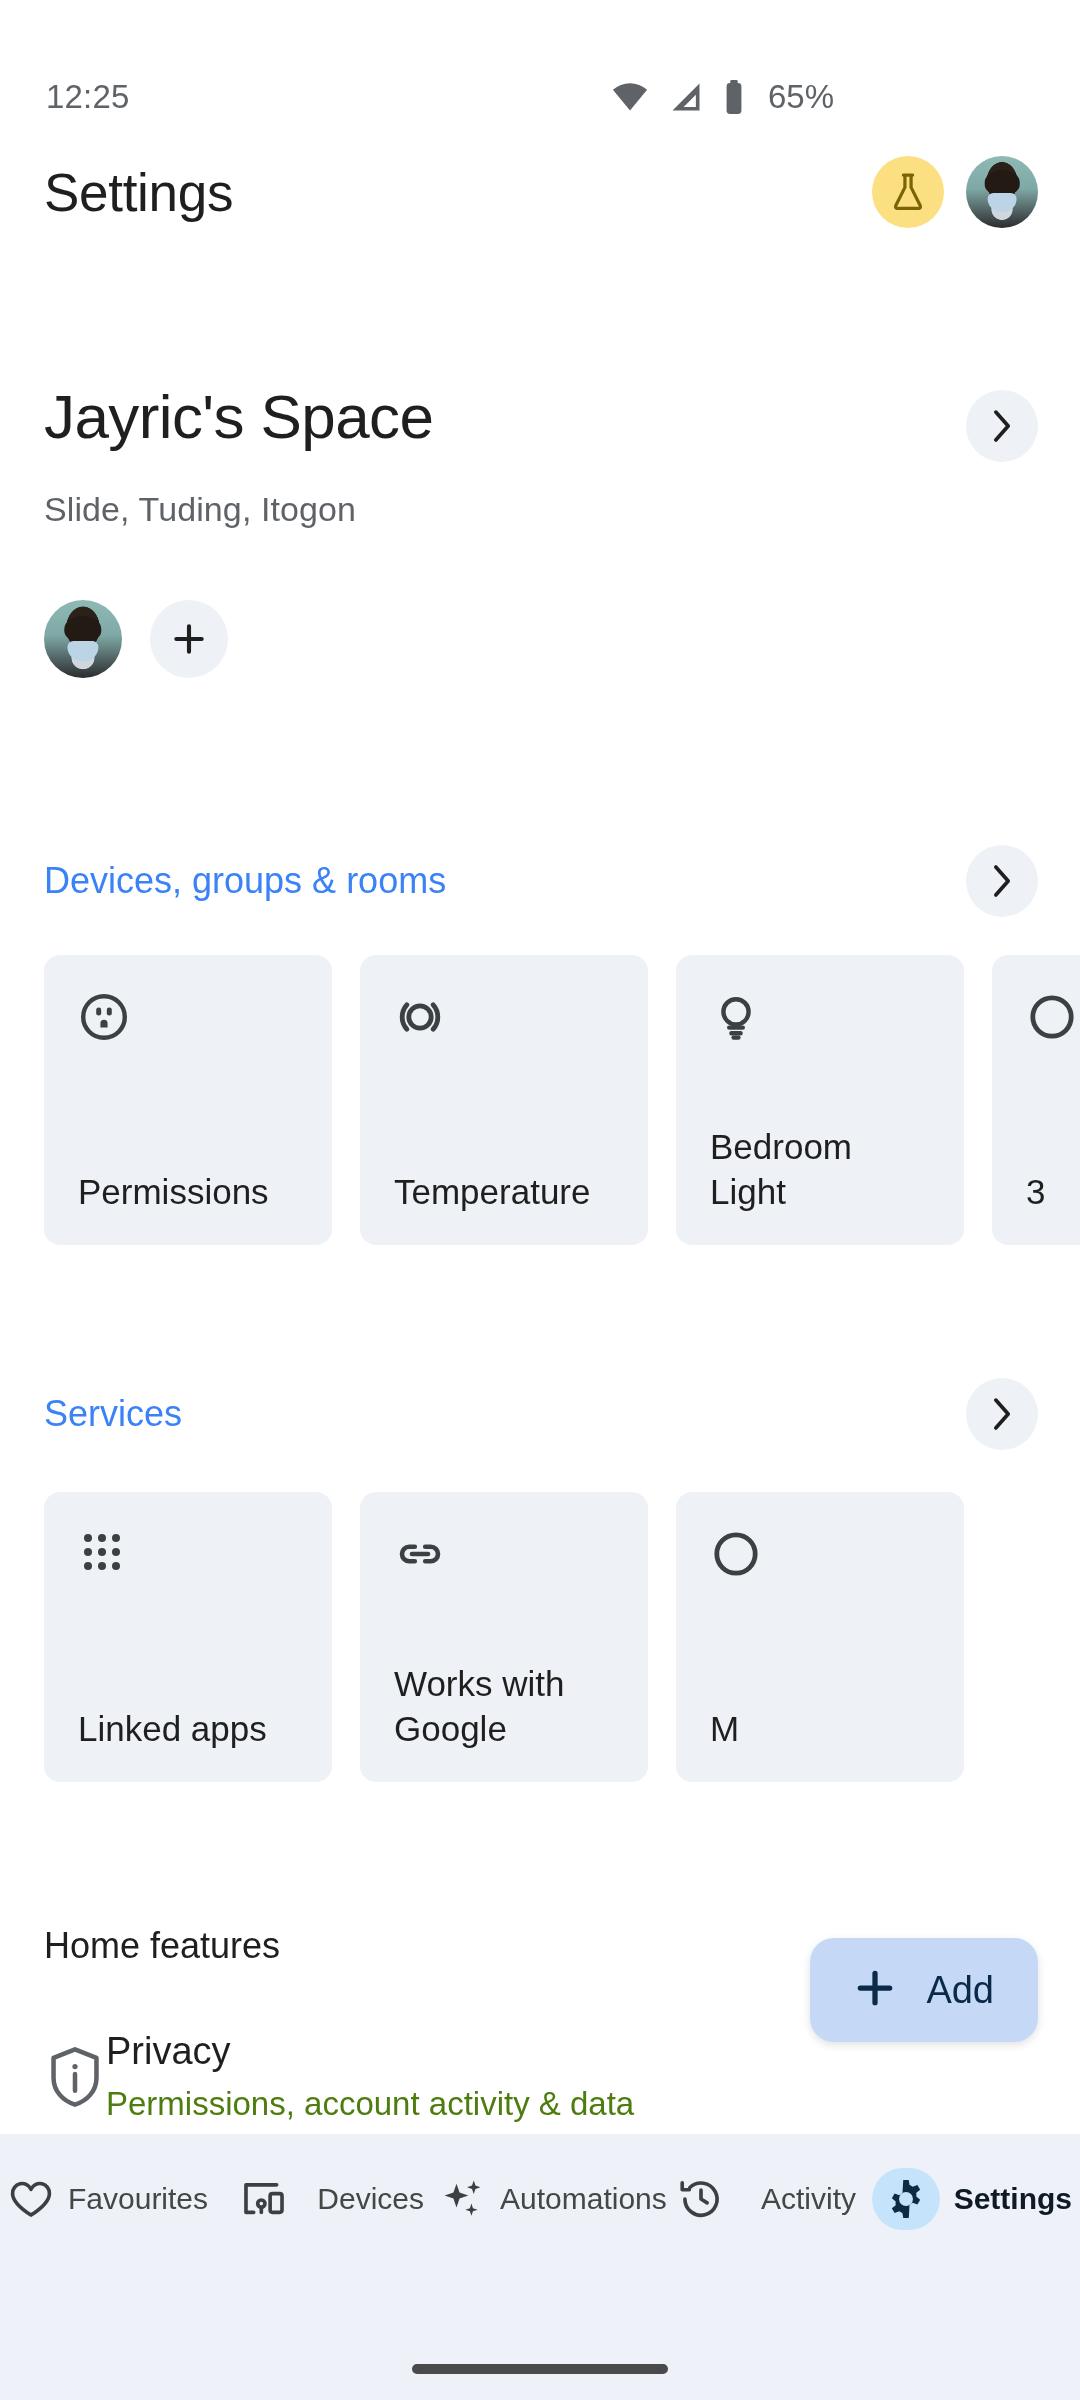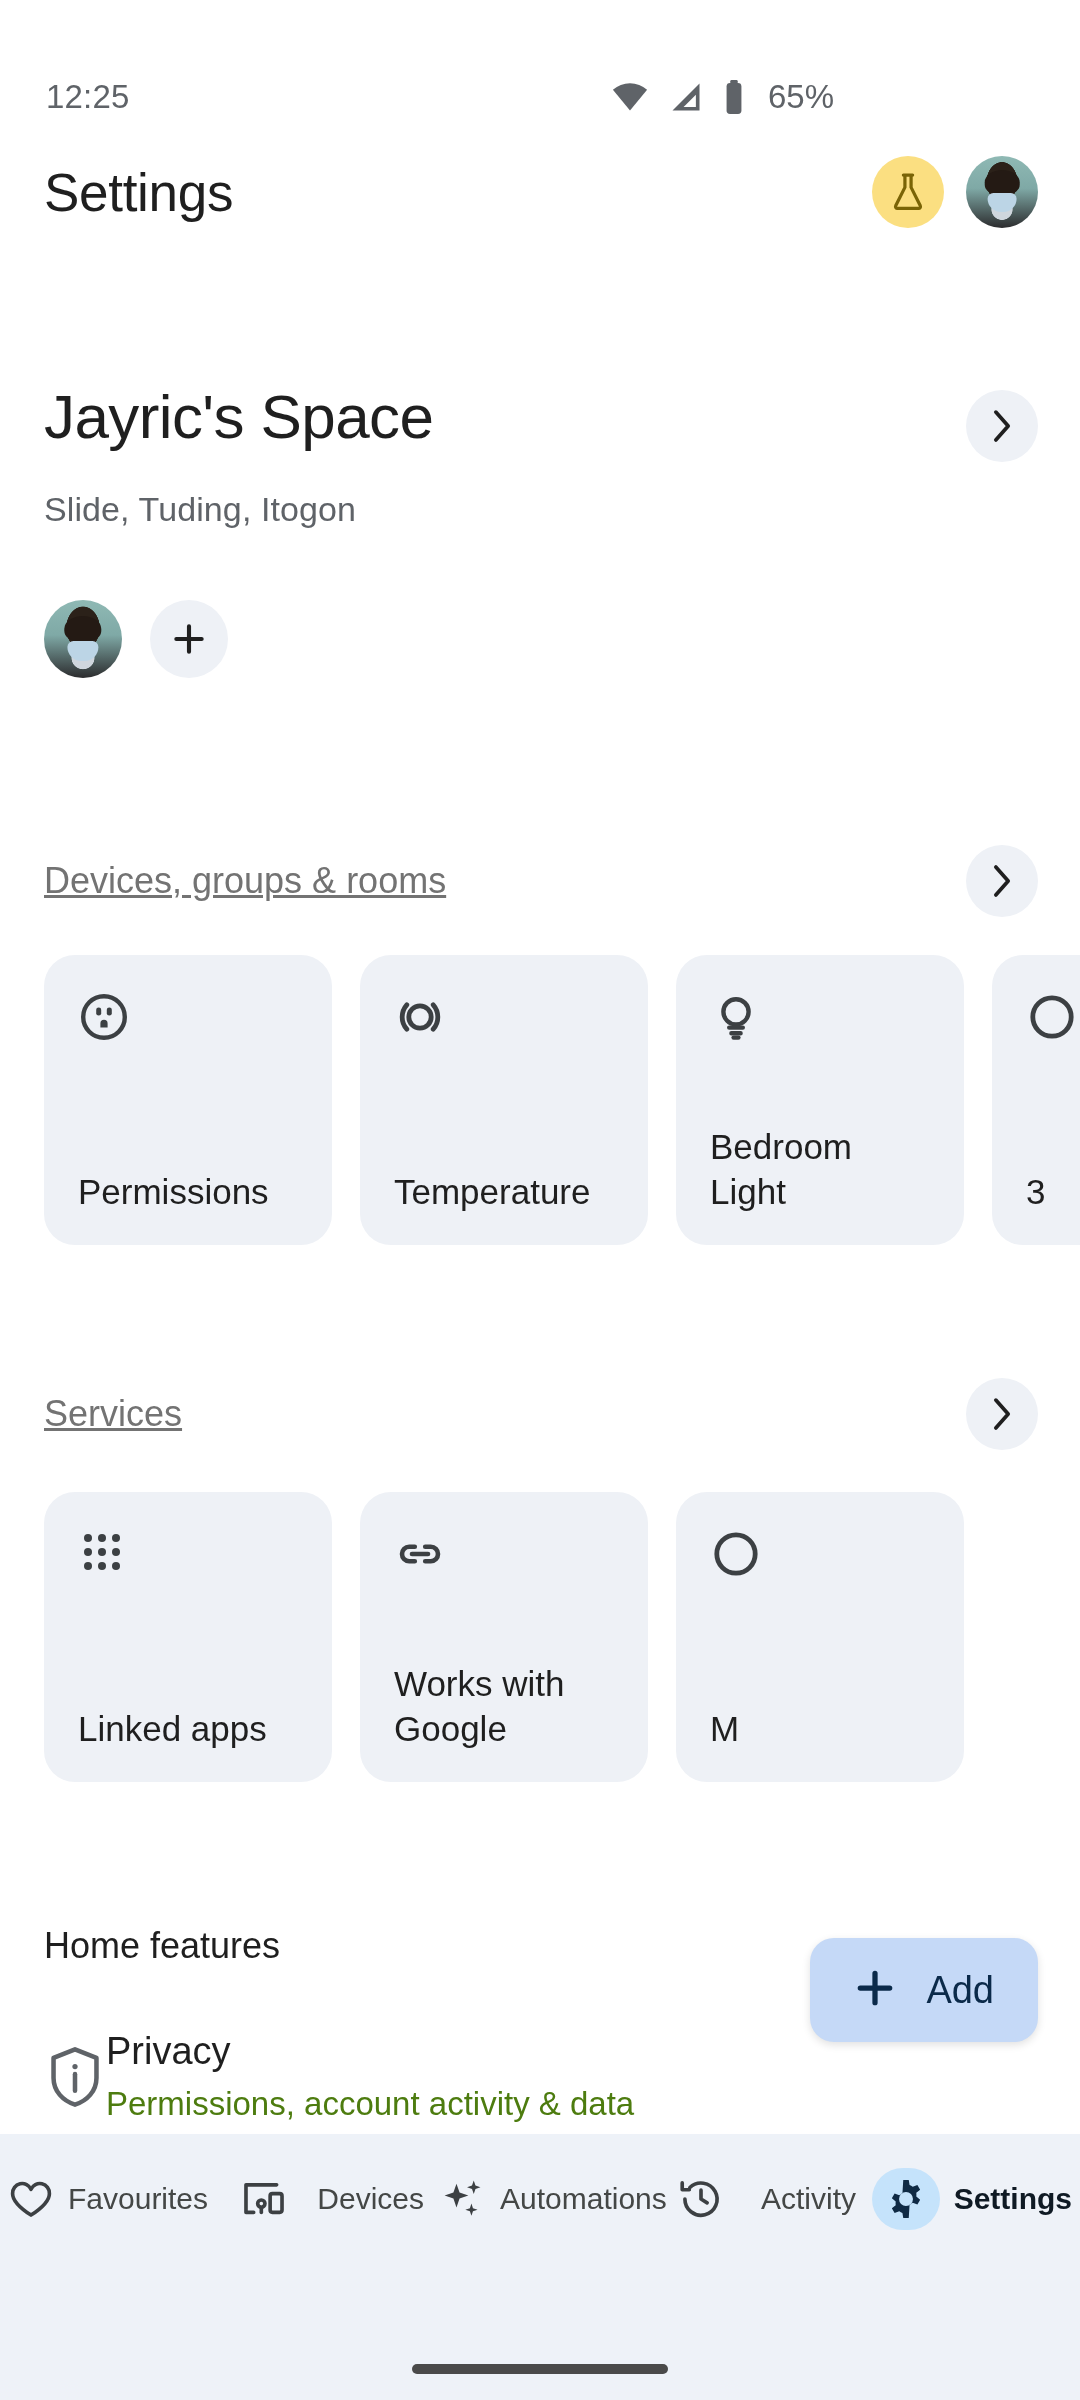--- a/index.html
+++ b/index.html
@@ -78,26 +78,26 @@
     width: 78px; height: 78px; border-radius: 50%;
     background: #eef1f6; display: flex; align-items: center; justify-content: center;
   }
 
   
   .section-head {
     position: absolute; left: 0; width: 1080px; height: 72px;
     display: flex; align-items: center; justify-content: space-between;
     padding: 0 42px 0 44px;
   }
-  .section-title { font-size: 36px; color: #737373; text-decoration: underline; }
+  .section-title { font-size: 36px; color: #3b82f6; }
 
   
   .strip { position: absolute; left: 44px; display: flex; gap: 28px; }
   .card {
-    width: 288px; height: 290px; border-radius: 31px;
+    width: 288px; height: 290px; border-radius: 16px;
     background: #eef1f6; padding: 36px 30px 30px 34px;
     display: flex; flex-direction: column; justify-content: space-between;
     flex: none;
   }
   .card-icon { height: 60px; display: flex; align-items: flex-start; }
   .card-label {
     font-size: 35px; color: #1f1f1f; line-height: 1.28;
     word-break: break-word; max-height: 2.6em; overflow: hidden;
   }
 

